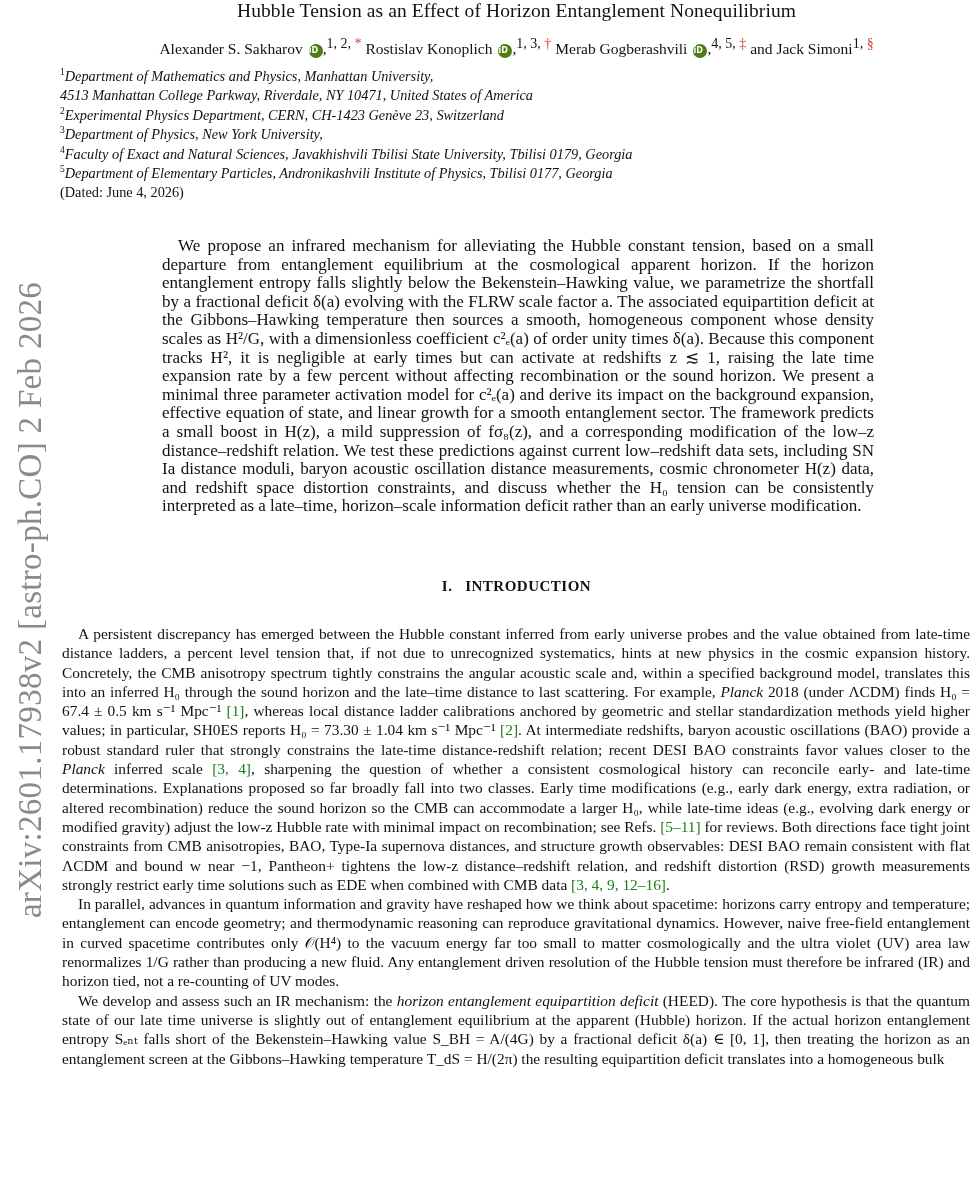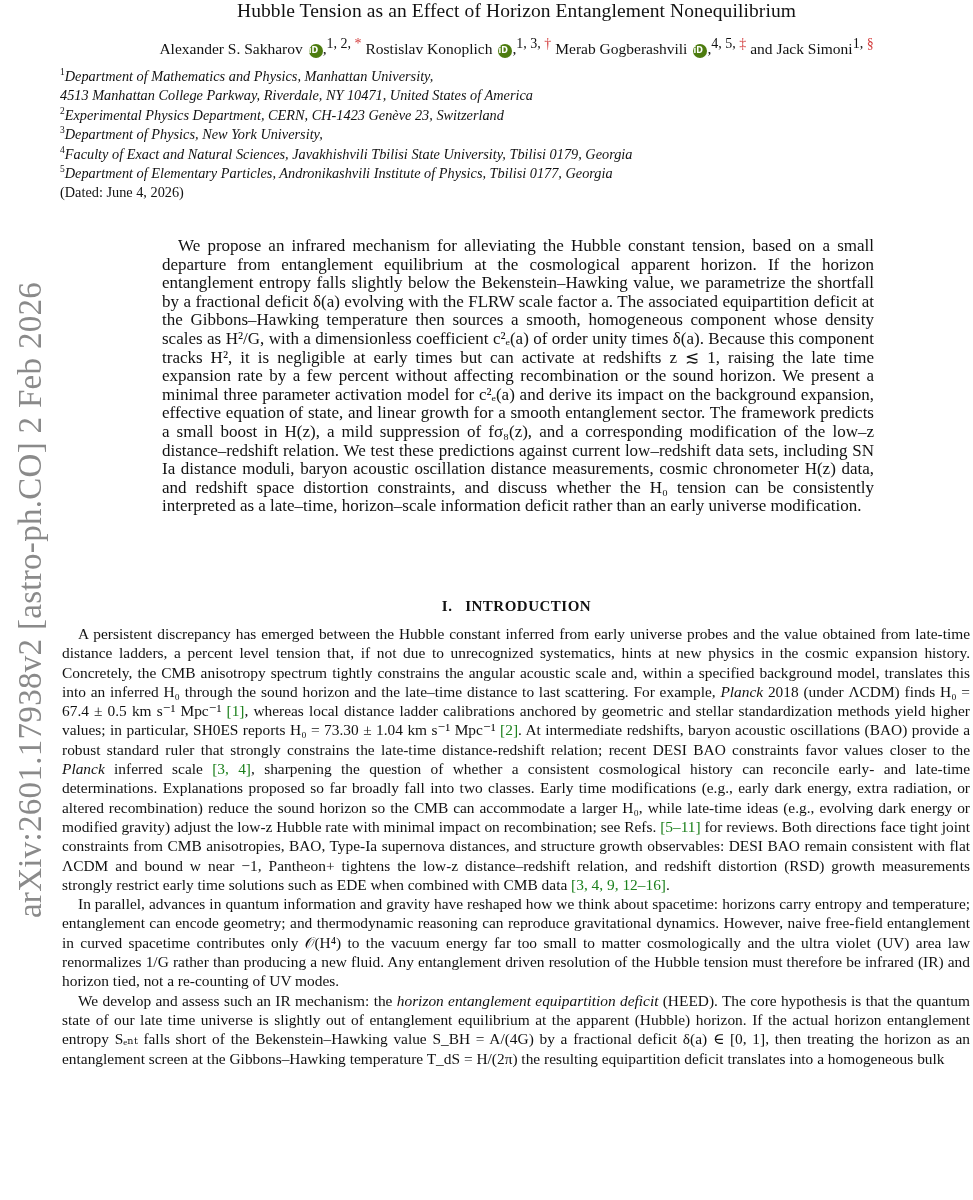--- a/index.html
+++ b/index.html
@@ -39,21 +39,21 @@
   .affils .line { display: block; }
   .affils sup { font-style: normal; font-size: 9.5px; }
   .dated { font-style: normal; }
   .abstract {
     position: absolute; left: 162px; width: 712px; top: 237px;
     font-size: 17px; line-height: 18.6px; text-align: justify;
     text-indent: 16px; hyphens: auto;
   }
   .section-head {
     position: absolute; left: 60px; width: 913px; top: 578px; text-align: center;
-    font-size: 15px; font-weight: bold; letter-spacing: 0.5px; margin-top: 20px;
+    font-size: 15px; font-weight: bold; letter-spacing: 0.5px;
   }
   .body-text {
     position: absolute; left: 62px; width: 908px; top: 624px;
     font-size: 15.4px; line-height: 19.3px; text-align: justify;
   }
   .body-text p { margin: 0; text-indent: 16px; }
   .cite { color: #1a7f1a; }
 </style>
 </head>
 <body>

